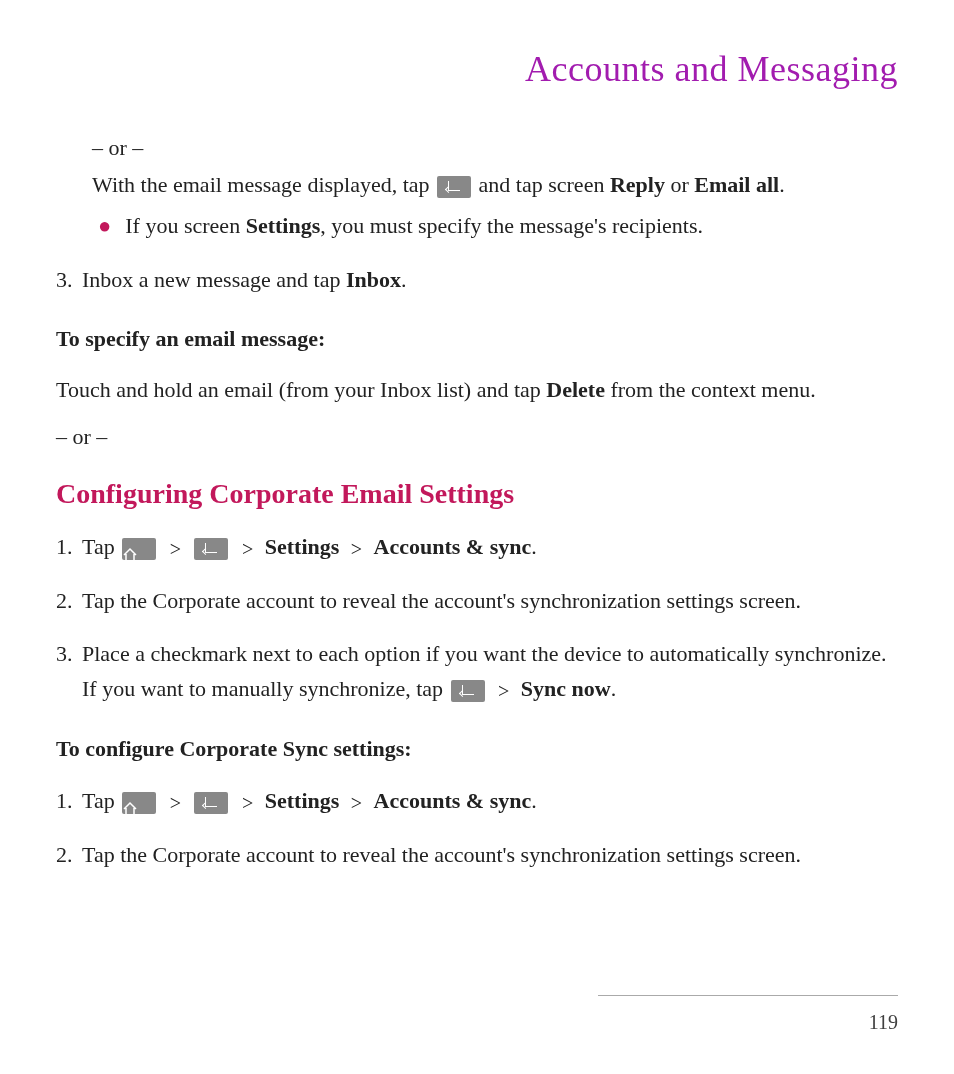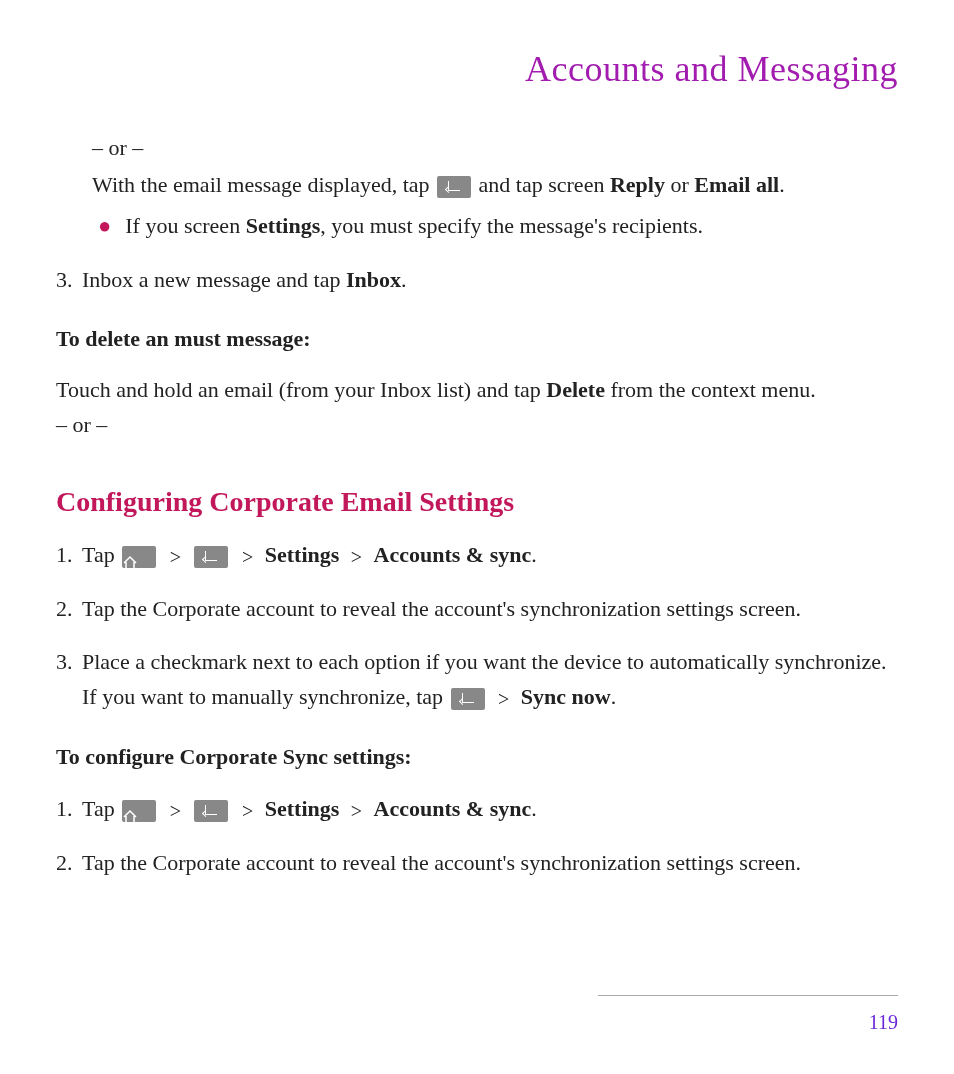--- a/index.html
+++ b/index.html
@@ -63,27 +63,27 @@
     .bold {
       font-weight: 700;
       text-align: center;
     }
     .subheading-bold {
       font-weight: 700;
       margin-top: 24px;
       margin-bottom: 16px;
     }
     .para {
-      margin-top: 0;
+      margin-top: 12px;
     }
     .section-title {
       color: #c2185b;
       font-size: 28px;
       font-weight: 700;
-      margin-top: 38px;
+      margin-top: 18px;
       margin-bottom: 12px;
     }
     .icon-key {
       display: inline-block;
       width: 34px;
       height: 22px;
       background: #888;
       border-radius: 2px;
       vertical-align: middle;
       position: relative;
@@ -115,21 +115,21 @@
       display: inline-block;
       margin: 0 6px;
       font-size: 20px;
       vertical-align: middle;
     }
     .page-footer {
       position: absolute;
       bottom: 40px;
       right: 56px;
       font-size: 20px;
-      color: #6d28d9;
+      color: #404040;
     }
     .footer-rule {
       position: absolute;
       bottom: 78px;
       right: 56px;
       width: 300px;
       height: 1px;
       background: #aaa;
     }
   </style>
@@ -158,21 +158,21 @@
     </div>
   </div>
 
   <div class="numbered">
     <span class="num">3.</span>
     <span class="txt">
       <span>Inbox a new message and tap </span><span class="bold">Inbox</span><span>.</span>
     </span>
   </div>
 
-  <div class="subheading-bold">To delete an must message:</div>
+  <div class="subheading-bold">To specify an email message:</div>
 
   <div class="para">
     <span>Touch and hold an email (from your Inbox list) and tap </span><span class="bold">Delete</span><span> from the context menu.</span>
   </div>
   <div class="para">– or –</div>
 
   <div class="section-title">Configuring Corporate Email Settings</div>
 
   <div class="numbered" style="margin-top:10px">
     <span class="num">1.</span>

